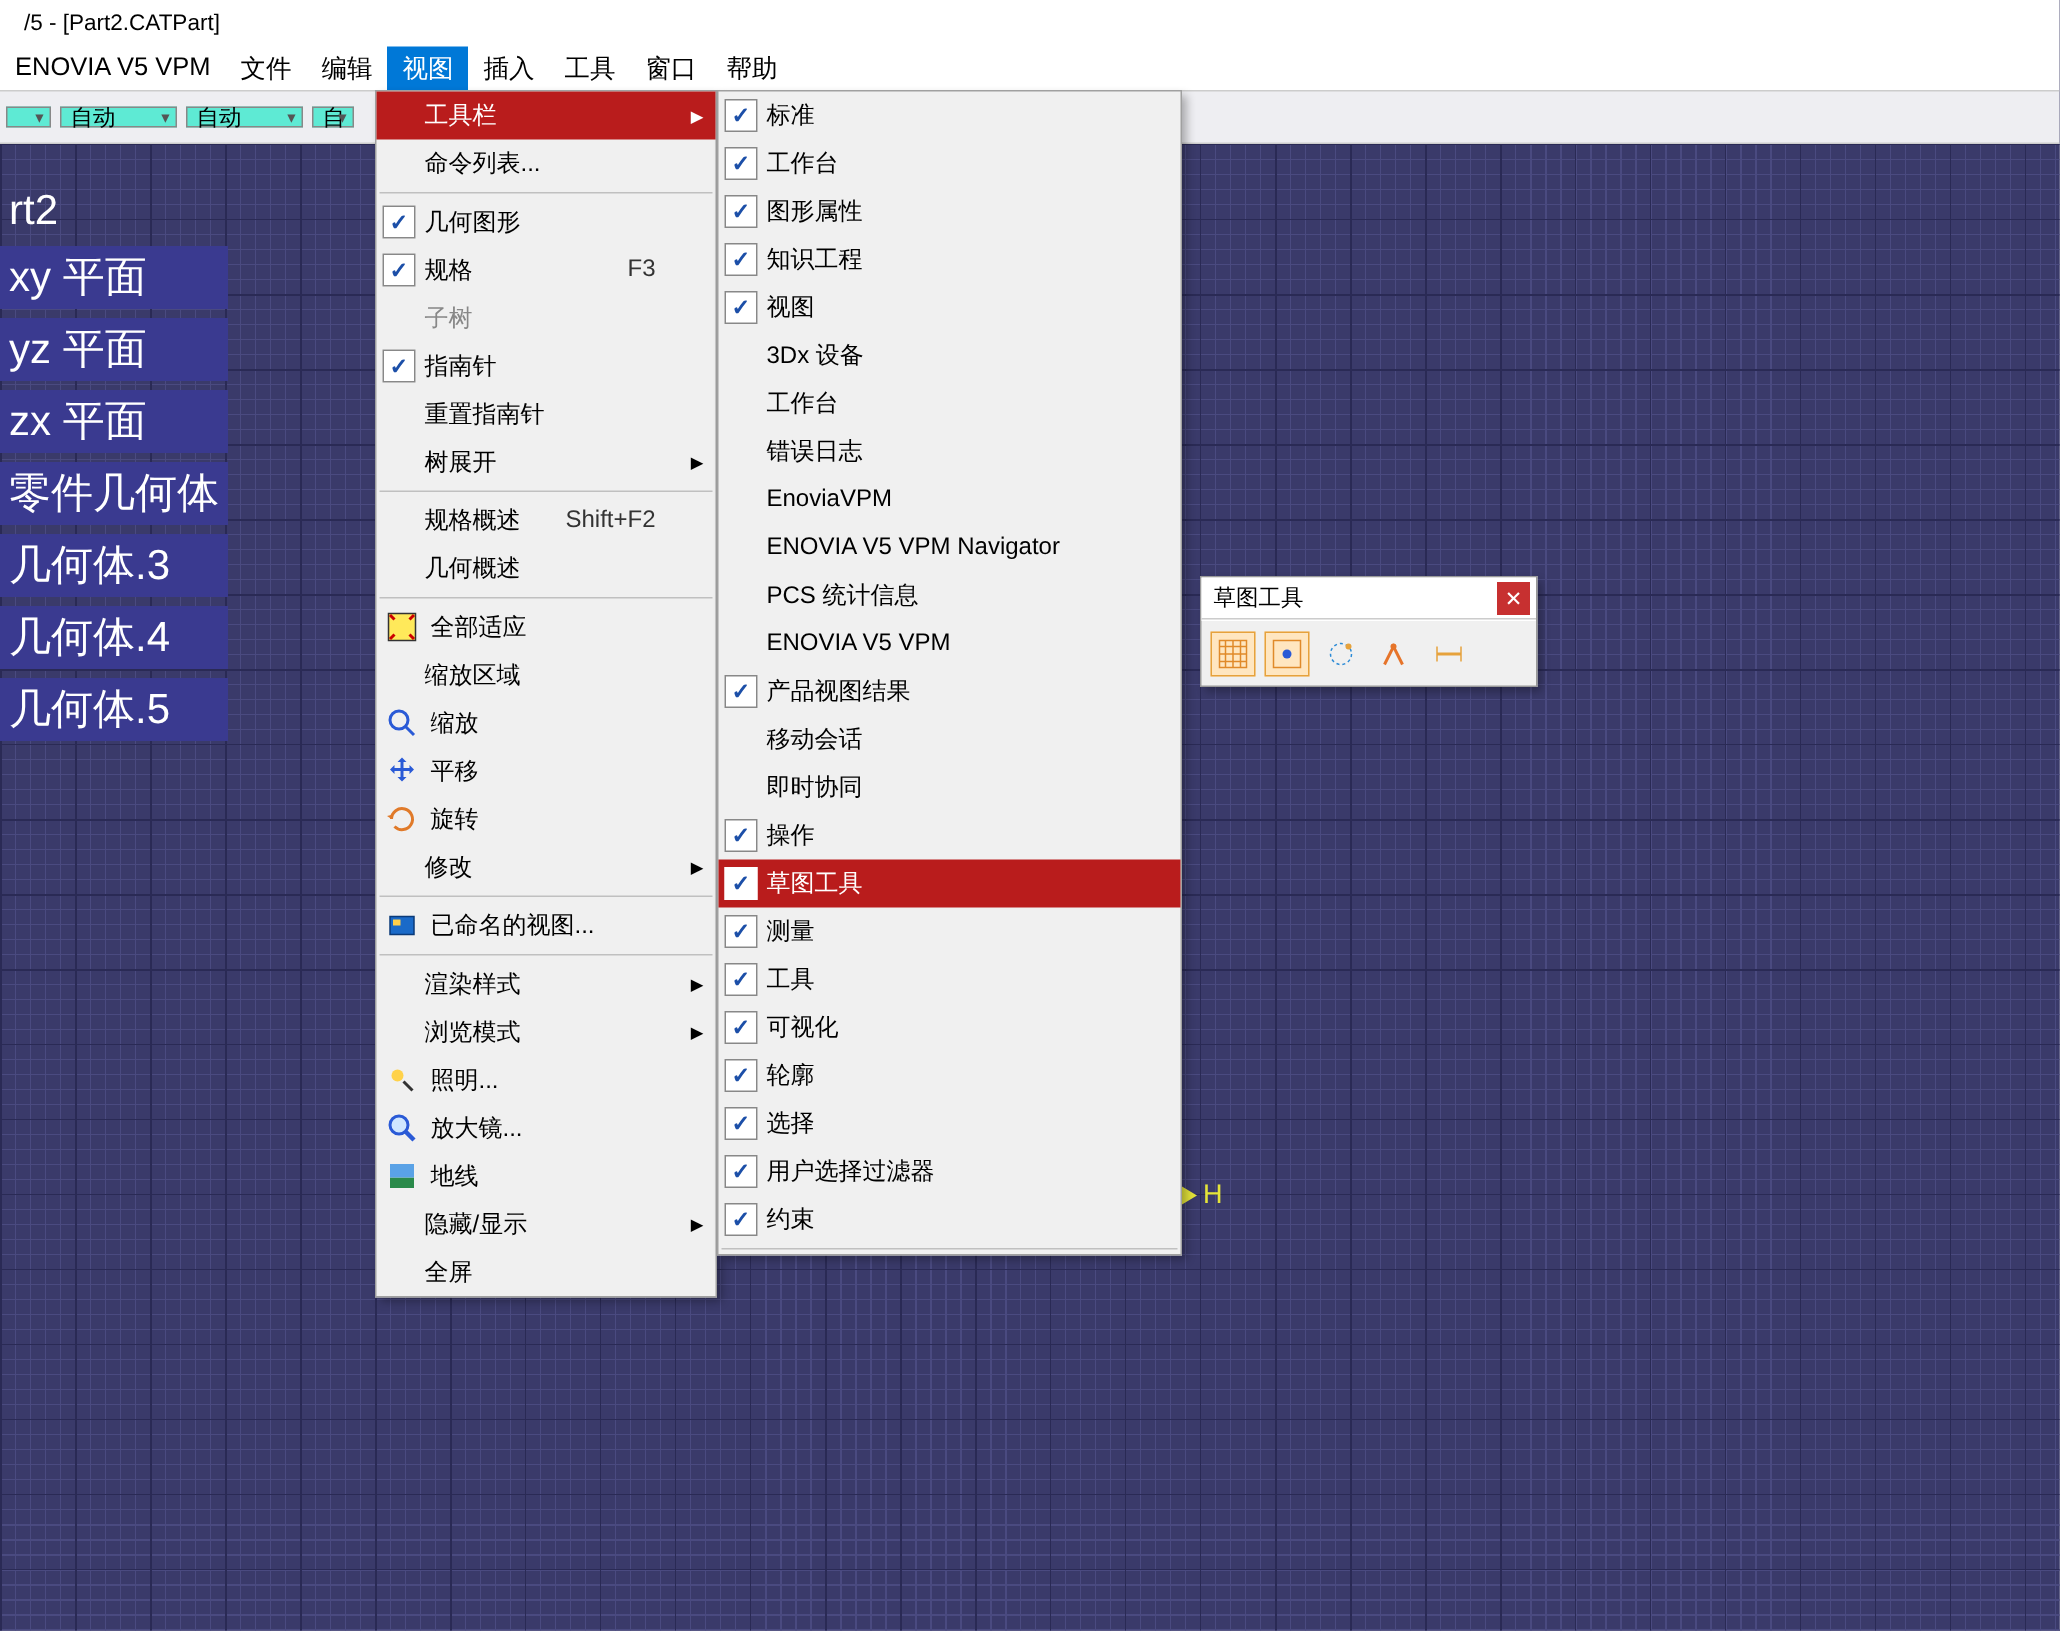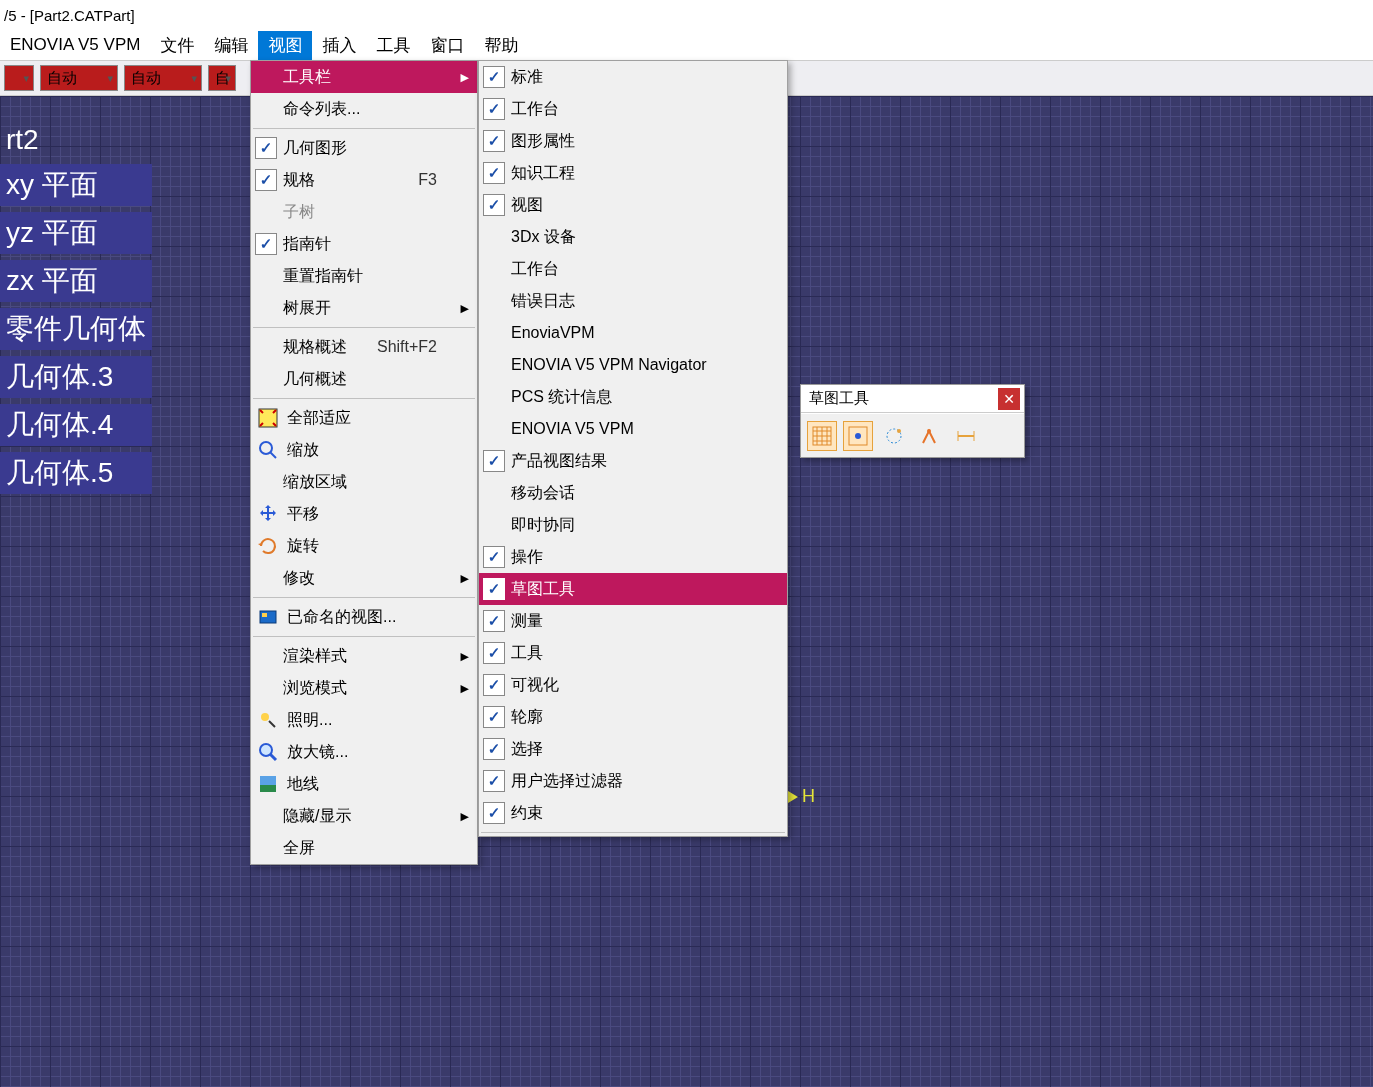--- a/index.html
+++ b/index.html
@@ -1,37 +1,37 @@
 <!DOCTYPE html>
 <html><head>
 <meta charset="utf-8">
 <style>
   * { box-sizing: border-box; margin: 0; padding: 0; font-family: "Microsoft YaHei", sans-serif; }
   body { width: 1373px; height: 1087px; overflow: hidden; background: #e9e9e9; font-size: 15px; }
-  .titlebar { height: 30px; background: #fff; color: #000; display: flex; align-items: center; padding-left: 4px; font-size: 15px; }
+  .titlebar { height: 30px; background: #fff; color: #000; display: flex; align-items: center; padding-left: 16px; font-size: 15px; }
   .menubar { height: 30px; background: #fff; display: flex; align-items: center; font-size: 17px; }
   .menubar .menu-item { padding: 3px 10px; color: #000; cursor: default; }
   .menubar .menu-item.active { background: #0078d7; color: #fff; }
   .toolbar { height: 36px; background: #eeeef2; border-top:1px solid #ccc; border-bottom:1px solid #ccc; display: flex; align-items: center; padding-left: 4px; gap:6px; }
-  .toolbar .combo { height: 26px; border:1px solid #888; background:#b91c1c; display:flex; align-items:center; padding:0 20px 0 6px; position:relative; font-size:15px; }
+  .toolbar .combo { height: 14px; border:1px solid #888; background:#5eead4; display:flex; align-items:center; padding:0 20px 0 6px; position:relative; font-size:15px; }
   .toolbar .combo::after { content:"▾"; position:absolute; right:4px; font-size:11px; color:#555; }
   .work { position: absolute; top:96px; left:0; right:0; bottom:0; background:#3a3a6a;
           background-image:
             repeating-linear-gradient(#2a2a55 0 1px, transparent 1px 50px),
             repeating-linear-gradient(90deg,#2a2a55 0 1px, transparent 1px 50px),
             repeating-linear-gradient(#4a4a80 0 1px, transparent 1px 10px),
             repeating-linear-gradient(90deg,#4a4a80 0 1px, transparent 1px 10px);
         }
   .tree { position:absolute; top:20px; left:0; color:#fff; font-size:28px; }
   .tree .node { margin:6px 0; padding:2px 6px; }
   .tree .node.sel { background:#3a3a90; }
   .dropdown1 { position:absolute; top:60px; left:250px; width:228px; background:#f0f0f0; border:1px solid #a0a0a0; box-shadow:3px 3px 6px rgba(0,0,0,.3); z-index:20; font-size:16px; }
   .dropdown2 { position:absolute; top:60px; left:478px; width:310px; background:#f0f0f0; border:1px solid #a0a0a0; box-shadow:3px 3px 6px rgba(0,0,0,.3); z-index:20; font-size:16px; }
   .mrow { display:flex; align-items:center; height:32px; padding-left:4px; position:relative; }
-  .mrow.hl { background:#be185d; color:#fff; }
+  .mrow.hl { background:#b91c1c; color:#fff; }
   .mrow .chk { width:22px; height:22px; border:1px solid #888; background:#fff; margin-right:6px; display:flex; align-items:center; justify-content:center; font-size:15px; color:#1c4fa8; font-weight:bold; }
   .mrow .chk.hl { border-color:#fff; }
   .mrow .iconbox { width:26px; height:26px; margin-right:6px; display:flex; align-items:center; justify-content:center; }
   .mrow .spacer { width:28px; }
   .mrow .label { flex:1; }
   .mrow .shortcut { margin-right:40px; color:#333; }
   .mrow .arrow { position:absolute; right:8px; font-size:11px; }
   .mrow.disabled { color:#888; }
   .msep { height:1px; background:#c0c0c0; margin:3px 2px; }
   .floatbar { position:absolute; top:384px; left:800px; width:225px; background:#f0f0f0; border:1px solid #999; box-shadow:3px 3px 6px rgba(0,0,0,.3); z-index:15; }
@@ -134,31 +134,31 @@
     <div class="mrow">
       <div class="iconbox">
         <svg width="22" height="22" viewBox="0 0 22 22">
           <rect x="2" y="2" width="18" height="18" fill="#ffe95a" stroke="#333"></rect>
           <path d="M6 6l-3-3 M16 6l3-3 M6 16l-3 3 M16 16l3 3" stroke="#c00" stroke-width="2"></path>
         </svg>
       </div>
       <div class="label">全部适应</div>
     </div>
     <div class="mrow">
+      <div class="spacer"></div>
+      <div class="label">缩放区域</div>
+    </div>
+    <div class="mrow">
       <div class="iconbox">
         <svg width="22" height="22" viewBox="0 0 22 22">
           <circle cx="9" cy="9" r="6" fill="none" stroke="#2a5ad6" stroke-width="2"></circle>
           <line x1="13" y1="13" x2="19" y2="19" stroke="#2a5ad6" stroke-width="2"></line>
         </svg>
       </div>
       <div class="label">缩放</div>
-    </div>
-    <div class="mrow">
-      <div class="spacer"></div>
-      <div class="label">缩放区域</div>
     </div>
     <div class="mrow">
       <div class="iconbox">
         <svg width="22" height="22" viewBox="0 0 22 22">
           <path d="M11 2l3 3h-2v4h4v-2l3 3-3 3v-2h-4v4h2l-3 3-3-3h2v-4h-4v2l-3-3 3-3v2h4v-4h-2z" fill="#2a5ad6"></path>
         </svg>
       </div>
       <div class="label">平移</div>
     </div>
     <div class="mrow">

